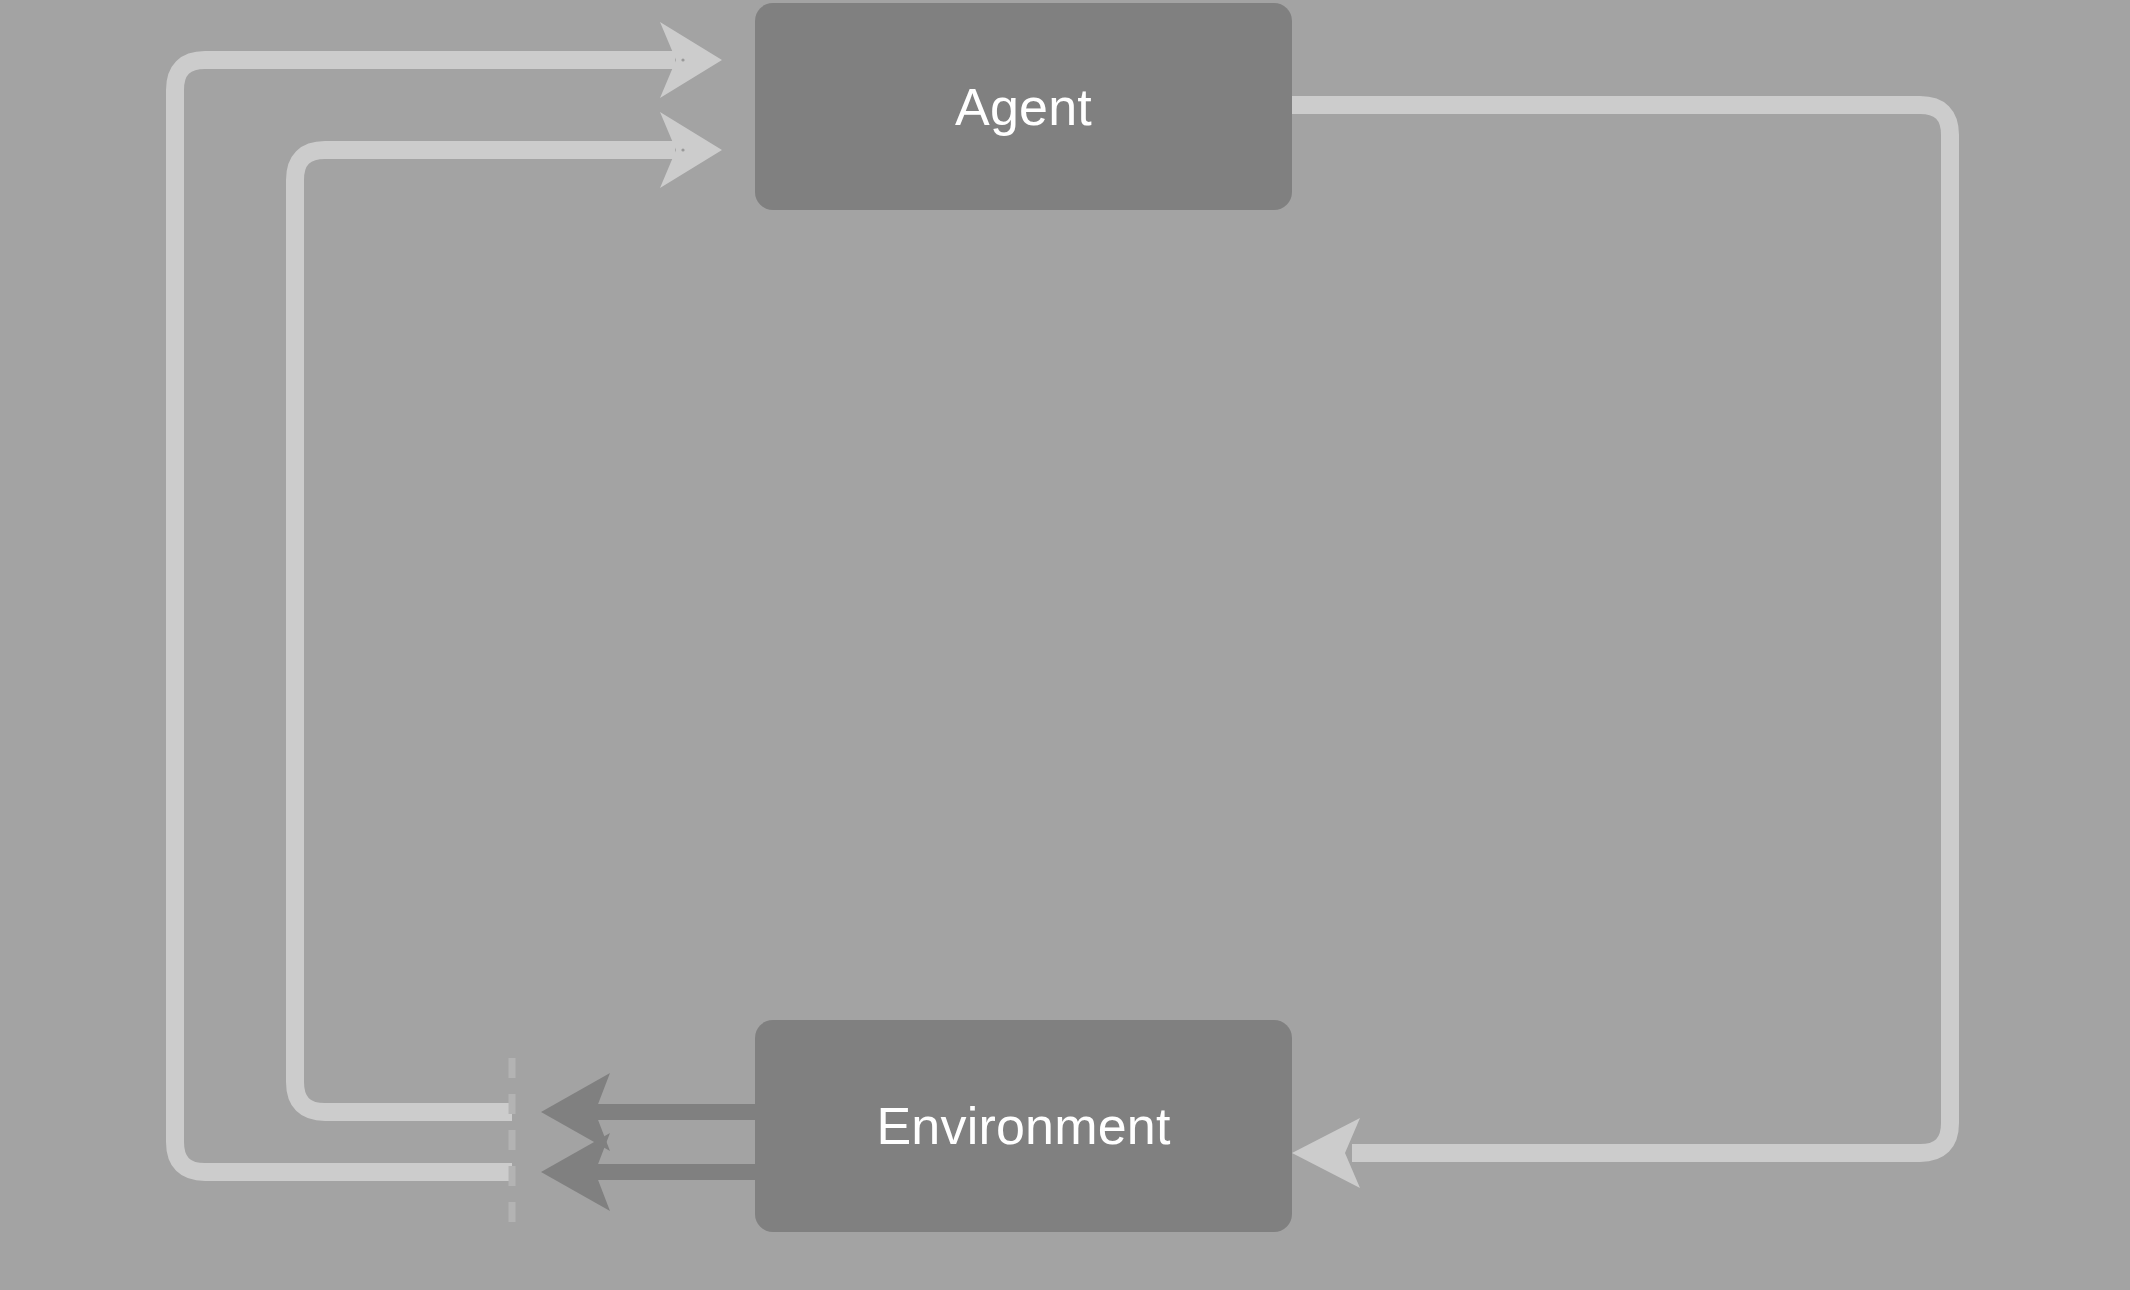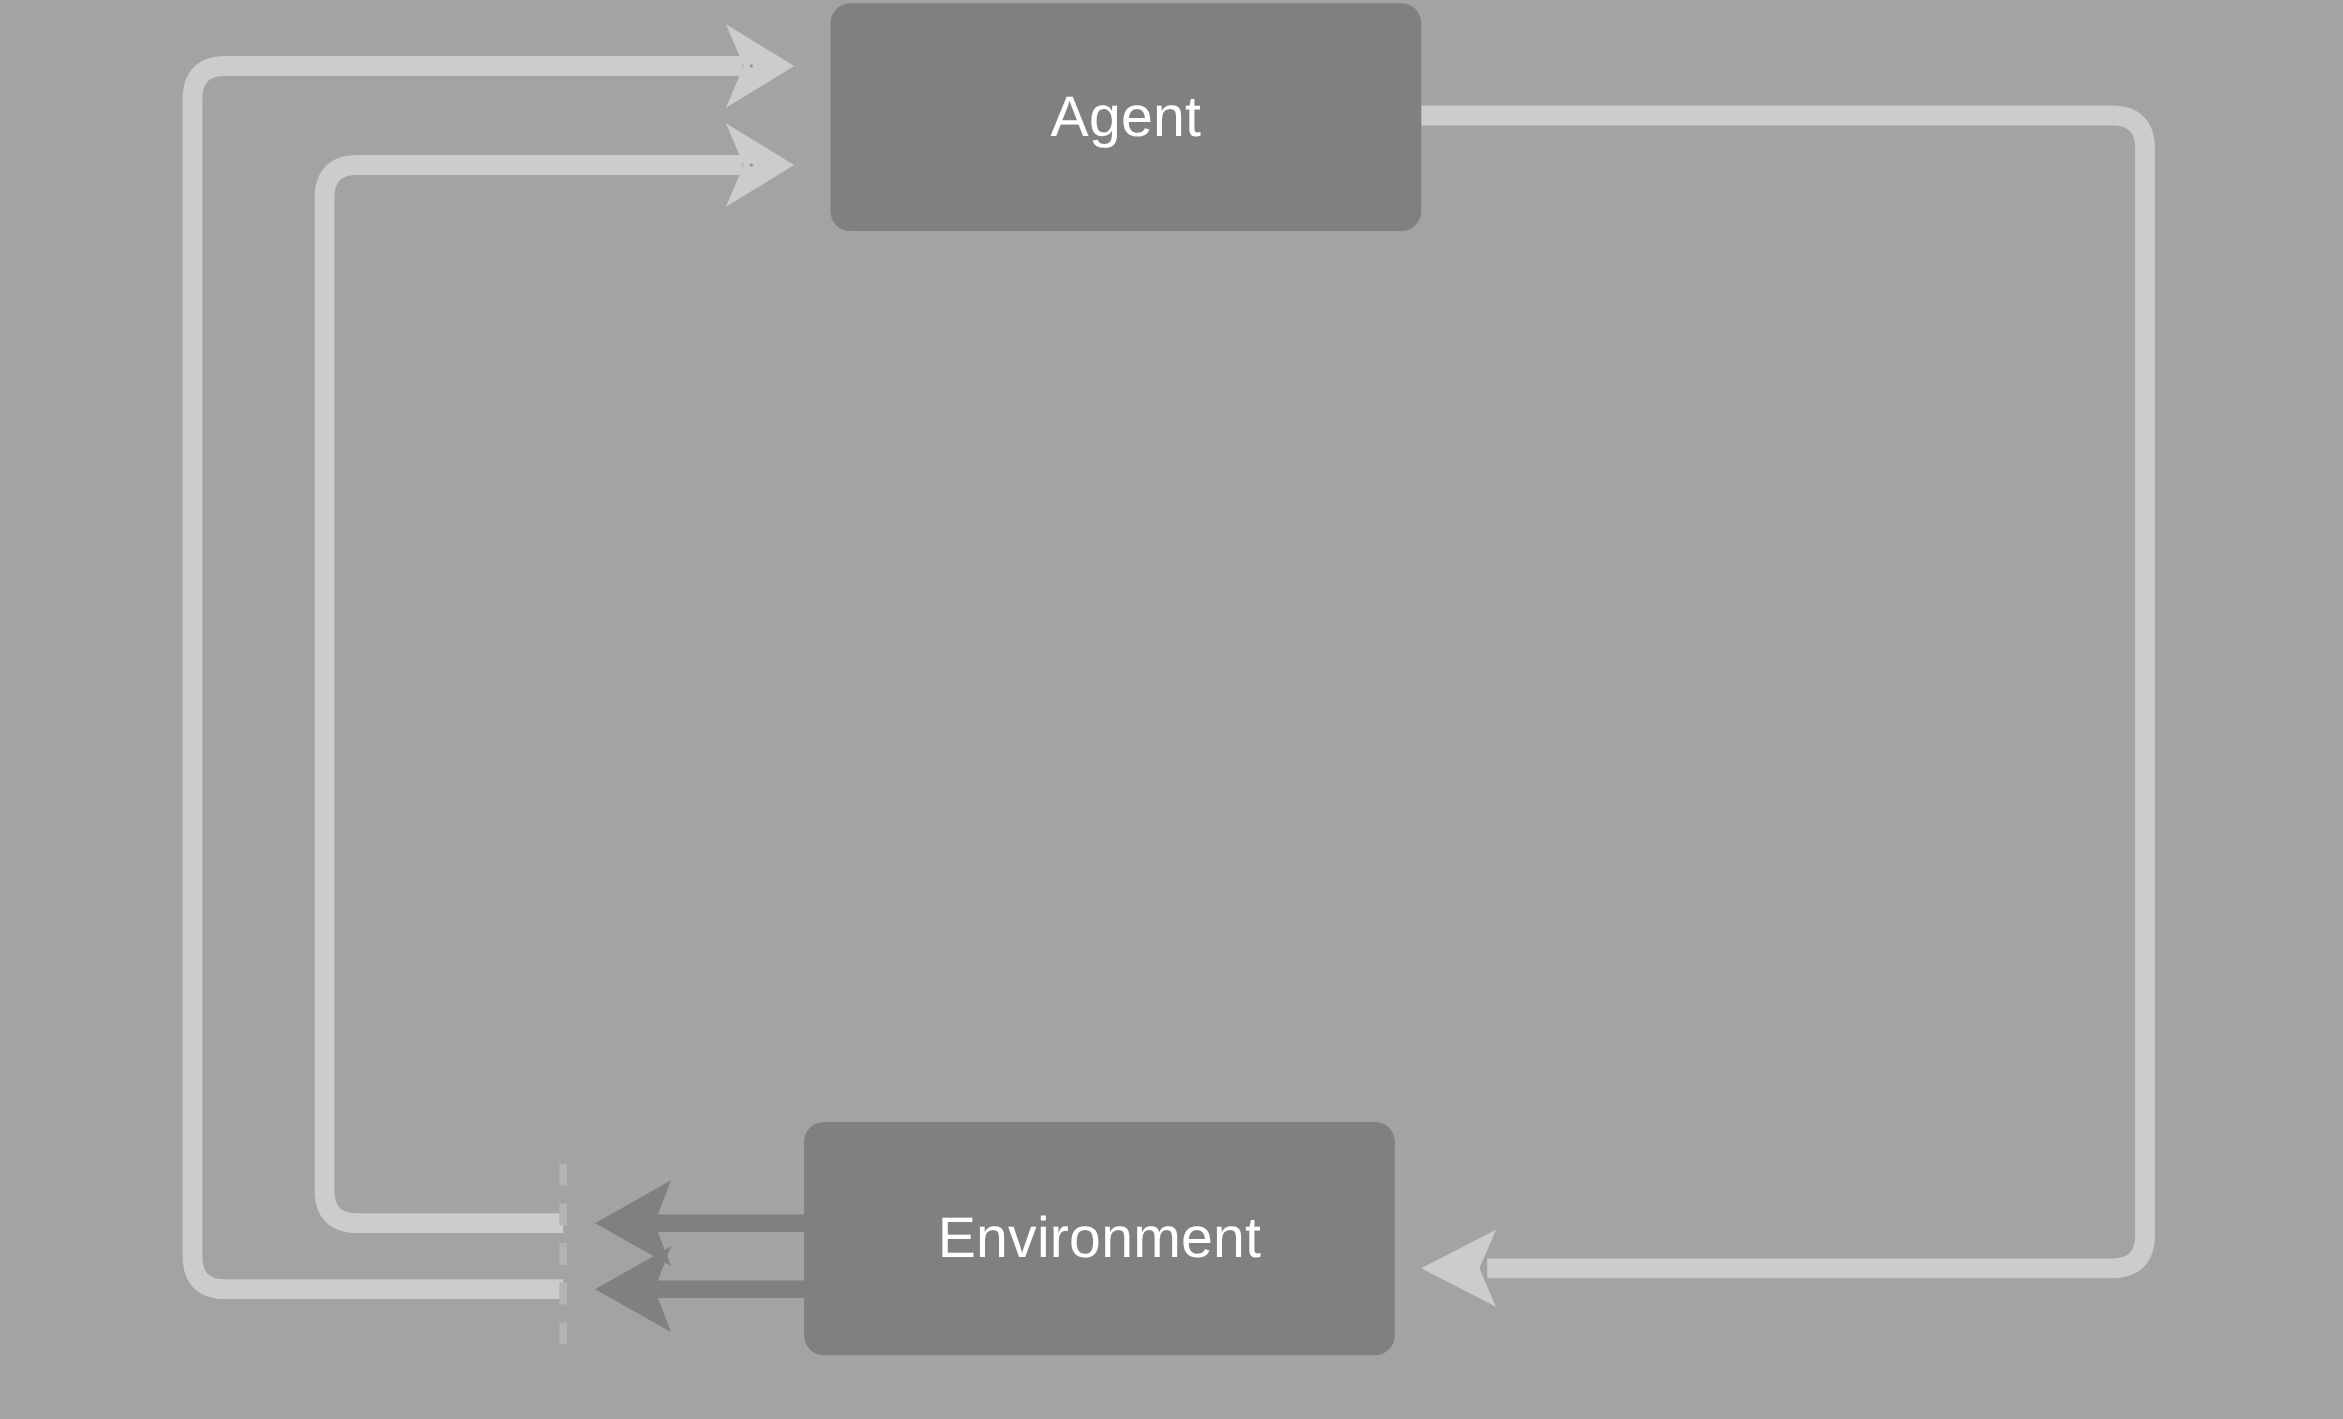--- a/index.html
+++ b/index.html
@@ -4,21 +4,21 @@
 <style>
   html,body{margin:0;padding:0;background:#000;}
   #stage{position:relative;width:2130px;height:1290px;background:#a3a3a3;overflow:hidden;
          font-family:"Liberation Sans", sans-serif;}
   svg.layer{position:absolute;left:0;top:0;width:2130px;height:1290px;}
   .node-box{position:absolute;display:flex;align-items:center;justify-content:center;
             background:#808080;border-radius:18px;}
   .node-label{color:#ffffff;font-size:52px;font-family:"Liberation Sans", sans-serif;
               letter-spacing:0.2px;line-height:1;white-space:nowrap;}
   #agent-box{left:755px;top:3px;width:537px;height:207px;}
-  #environment-box{left:731px;top:1020px;width:537px;height:212px;}
+  #environment-box{left:755px;top:1020px;width:537px;height:212px;}
 </style>
 </head>
 <body>
 
 <div id="stage">
 
   <svg class="layer" viewBox="0 0 2130 1290">
 
     <g>
       <path d="M 1292 105 H 1920 Q 1950 105 1950 135 V 1123 Q 1950 1153 1920 1153 H 1352" fill="none" stroke="#cccccc" stroke-width="18" stroke-linecap="butt"></path>

